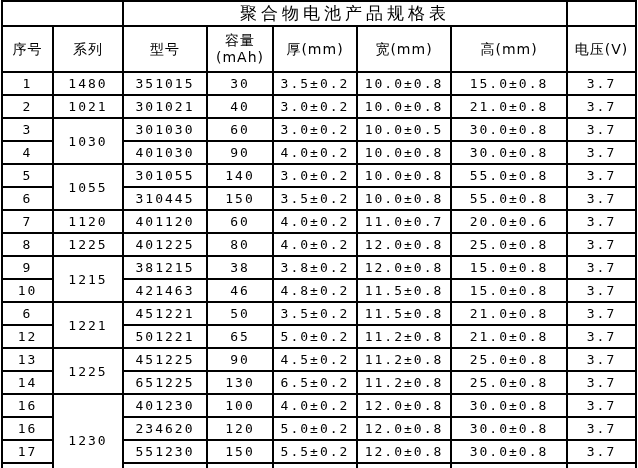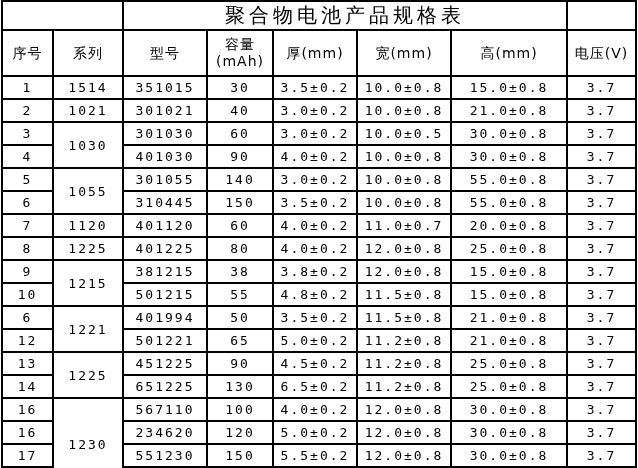--- a/index.html
+++ b/index.html
@@ -21,21 +21,21 @@
   table.spec td, table.spec th {
     border: 2px solid #000000;
     padding: 0;
     text-align: center;
     vertical-align: middle;
     overflow: hidden;
     background: #ffffff;
   }
   tr.title-row td { height: 17px; }
   td.table-title {
-    font-size: 20px;
+    font-size: 17px;
     letter-spacing: 4px;
     white-space: nowrap;
   }
   tr.header-row th {
     height: 44px;
     font-weight: normal;
     font-size: 14px;
     letter-spacing: 1px;
     line-height: 17px;
   }
@@ -78,21 +78,21 @@
         </th>
         <th>厚(mm)</th>
         <th>宽(mm)</th>
         <th>高(mm)</th>
         <th>电压(V)</th>
       </tr>
     </thead>
     <tbody class="data-rows" id="rows">
         <tr>
           <td class="num">1</td>
-          <td class="num">1514</td>
+          <td class="num">1480</td>
           <td class="num">351015</td>
           <td class="num">30</td>
           <td class="num">3.5±0.2</td>
           <td class="num">10.0±0.8</td>
           <td class="num">15.0±0.8</td>
           <td class="num">3.7</td>
         </tr>
         <tr>
           <td class="num">2</td>
           <td class="num">1021</td>
@@ -141,21 +141,21 @@
           <td class="num">55.0±0.8</td>
           <td class="num">3.7</td>
         </tr>
         <tr>
           <td class="num">7</td>
           <td class="num">1120</td>
           <td class="num">401120</td>
           <td class="num">60</td>
           <td class="num">4.0±0.2</td>
           <td class="num">11.0±0.7</td>
-          <td class="num">20.0±0.8</td>
+          <td class="num">20.0±0.6</td>
           <td class="num">3.7</td>
         </tr>
         <tr>
           <td class="num">8</td>
           <td class="num">1225</td>
           <td class="num">401225</td>
           <td class="num">80</td>
           <td class="num">4.0±0.2</td>
           <td class="num">12.0±0.8</td>
           <td class="num">25.0±0.8</td>
@@ -166,31 +166,31 @@
           <td class="num" rowspan="2">1215</td>
           <td class="num">381215</td>
           <td class="num">38</td>
           <td class="num">3.8±0.2</td>
           <td class="num">12.0±0.8</td>
           <td class="num">15.0±0.8</td>
           <td class="num">3.7</td>
         </tr>
         <tr>
           <td class="num">10</td>
-          <td class="num">501215</td>
-          <td class="num">55</td>
+          <td class="num">421463</td>
+          <td class="num">46</td>
           <td class="num">4.8±0.2</td>
           <td class="num">11.5±0.8</td>
           <td class="num">15.0±0.8</td>
           <td class="num">3.7</td>
         </tr>
         <tr>
           <td class="num">6</td>
           <td class="num" rowspan="2">1221</td>
-          <td class="num">401994</td>
+          <td class="num">451221</td>
           <td class="num">50</td>
           <td class="num">3.5±0.2</td>
           <td class="num">11.5±0.8</td>
           <td class="num">21.0±0.8</td>
           <td class="num">3.7</td>
         </tr>
         <tr>
           <td class="num">12</td>
           <td class="num">501221</td>
           <td class="num">65</td>
@@ -214,21 +214,21 @@
           <td class="num">651225</td>
           <td class="num">130</td>
           <td class="num">6.5±0.2</td>
           <td class="num">11.2±0.8</td>
           <td class="num">25.0±0.8</td>
           <td class="num">3.7</td>
         </tr>
         <tr>
           <td class="num">16</td>
           <td class="num" rowspan="4">1230</td>
-          <td class="num">567110</td>
+          <td class="num">401230</td>
           <td class="num">100</td>
           <td class="num">4.0±0.2</td>
           <td class="num">12.0±0.8</td>
           <td class="num">30.0±0.8</td>
           <td class="num">3.7</td>
         </tr>
         <tr>
           <td class="num">16</td>
           <td class="num">234620</td>
           <td class="num">120</td>

